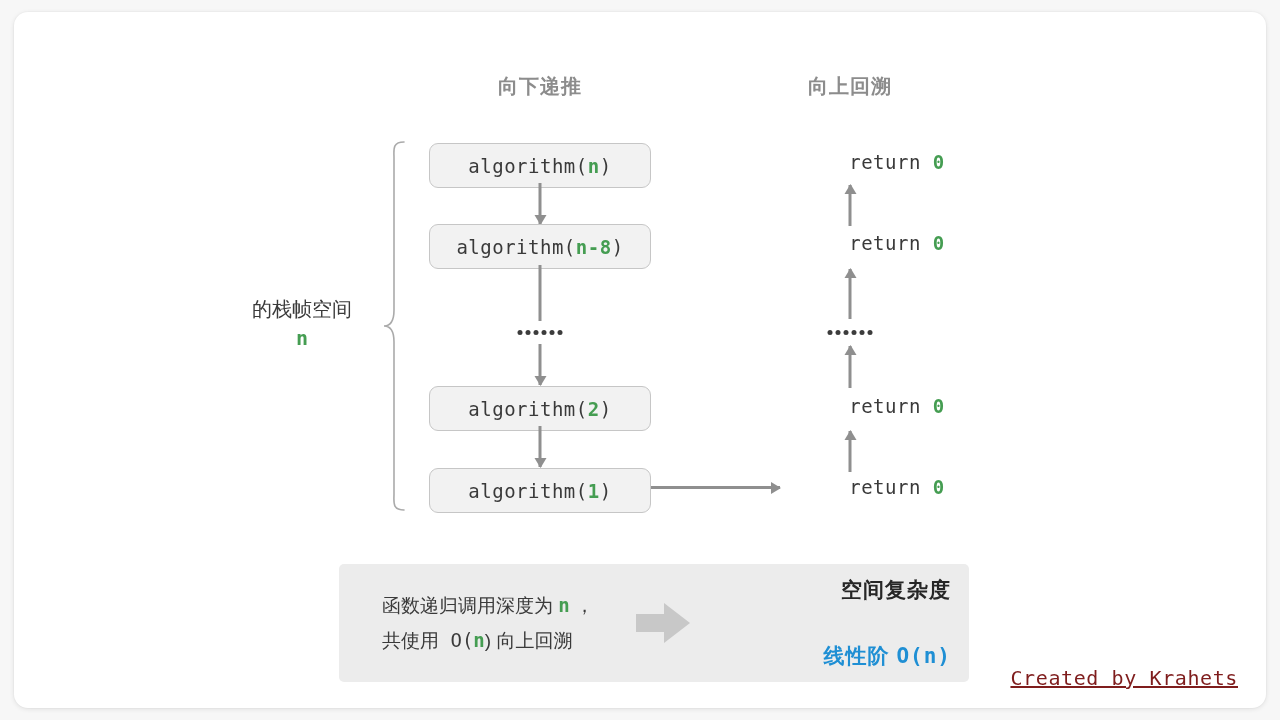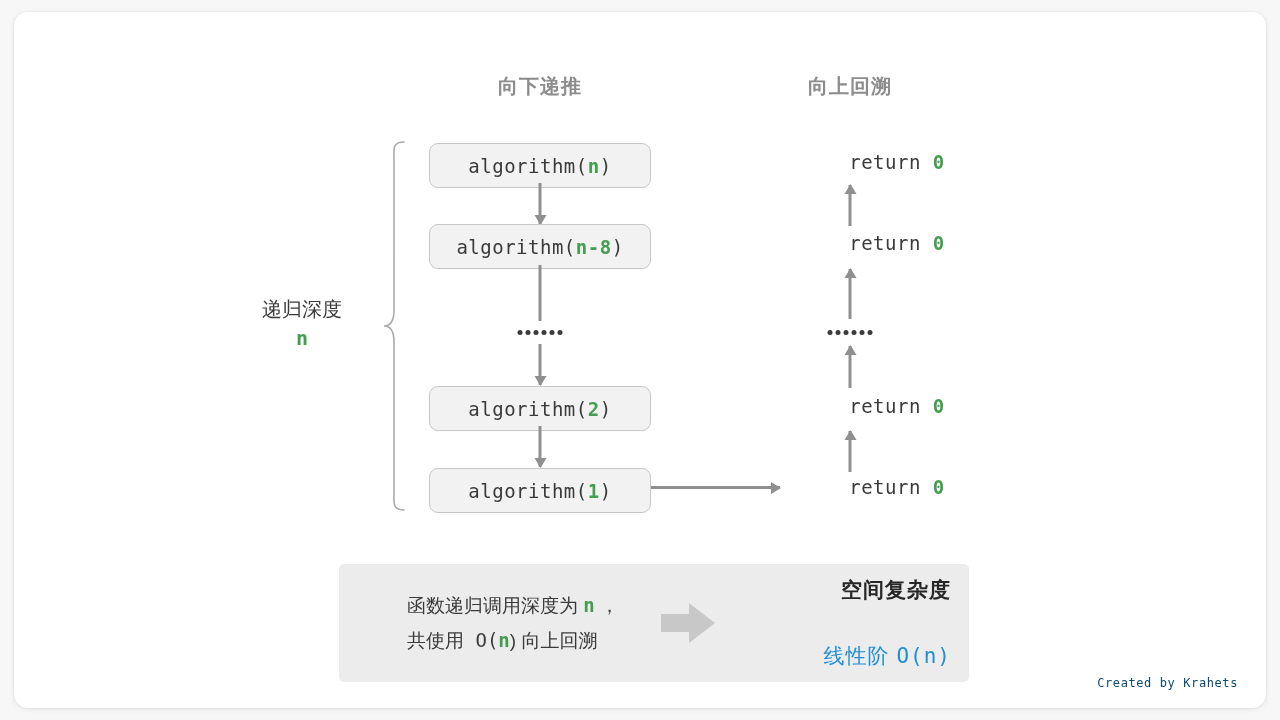--- a/index.html
+++ b/index.html
@@ -187,21 +187,21 @@
     top: 552px;
     width: 630px;
     height: 118px;
     background: #ececec;
     border-radius: 5px;
     display: flex;
     align-items: center;
   }
   #summary-left {
     flex: 0 0 auto;
-    padding-left: 68px;
+    padding-left: 43px;
     font-size: 19px;
     color: #3a3a3a;
     line-height: 34px;
     white-space: nowrap;
   }
   #summary-left .hl {
     color: #459d52; font-weight: bold;
     font-family: "DejaVu Sans Mono", "Liberation Mono", monospace;
   }
   #summary-left .code {
@@ -230,53 +230,54 @@
     flex: 1 1 auto;
     text-align: right;
     padding-right: 18px;
     white-space: nowrap;
   }
   #summary-right .line1 {
     font-size: 21px; font-weight: bold; color: #262626;
     display: block; line-height: 34px; letter-spacing: 1px;
   }
   #summary-right .line2 {
-    font-size: 21px; font-weight: normal; color: #1f8fd4;
+    font-size: 21px; font-weight: bold; color: #1f8fd4;
     display: block; line-height: 34px; letter-spacing: 1px; margin-top: 32px;
   }
   #summary-right .line2 .code {
     font-family: "DejaVu Sans Mono", "Liberation Mono", monospace;
   }
 
   
   #credit {
     position: absolute;
     right: 28px;
     bottom: 18px;
-    font-size: 12px;
-    color: #0c4a6e;
+    font-size: 20px;
+    color: #7f1d1d;
     letter-spacing: 0.6px;
     white-space: nowrap;
+    text-decoration: underline;
   }
 </style>
 </head>
 <body>
 
 <div id="card">
 
   <div class="col-head" id="head-down">向下递推</div>
   <div class="col-head" id="head-up">向上回溯</div>
 
   <svg id="brace" width="26" height="372" viewBox="0 0 26 372">
     <path d="M22 2 C10 2 12 10 12 18 L12 170 C12 181 8 186 2 186 C8 186 12 191 12 202
              L12 354 C12 362 10 370 22 370" fill="none" stroke="#aaaaaa" stroke-width="1.6" stroke-linecap="round"></path>
   </svg>
 
   <div id="depth-label">
-    <span class="t1">递归深度</span>
+    <span class="t1">的栈帧空间</span>
     <span class="t2">n</span>
   </div>
 
   <div class="call-box mono" style="top:131px">
     <span>algorithm(</span>
       <span class="arg">n</span>
       <span>)</span>
   </div>
 
   <div class="down-arrow" style="top:171px; height:41px"></div>

